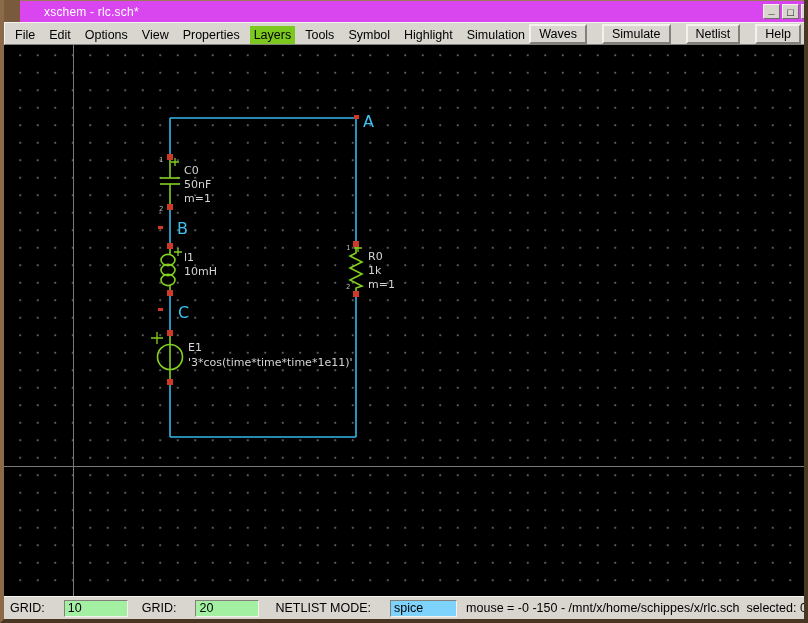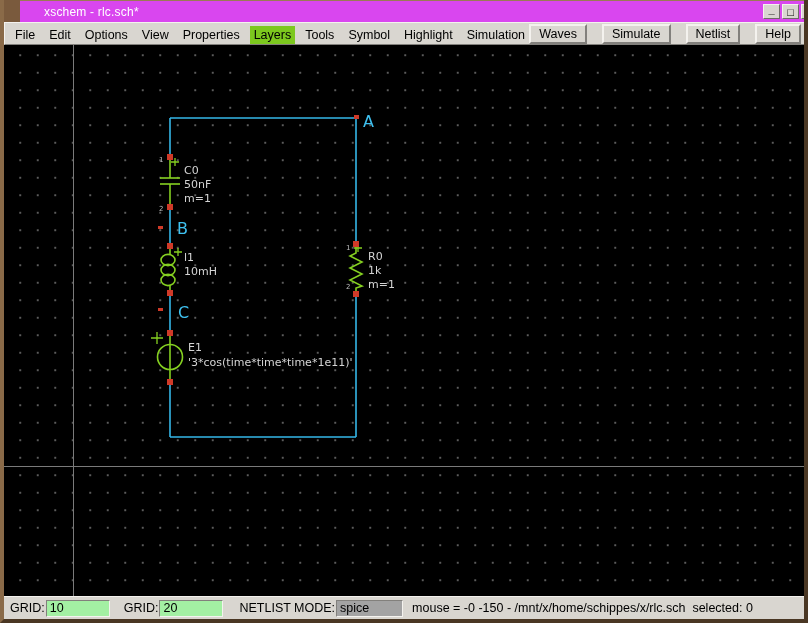--- a/index.html
+++ b/index.html
@@ -75,24 +75,24 @@
   
   .statusbar {
     position:absolute; left:0; top:596px; width:800px; height:23px;
     background:#d9d6d0; border-top:1px solid #f4f2ee;
     display:flex; align-items:center; font-size:12.5px; color:#000;
   }
   .sb-label { margin-left:6px; white-space:nowrap; }
   .sb-field {
     height:17px; font-family:"Liberation Sans", sans-serif; font-size:12.5px;
     border:1px solid; border-color:#82807c #f4f2ee #f4f2ee #82807c;
-    padding:0 3px; margin-left:1px; color:#000;
+    padding:0 3px; margin-left:19px; color:#000;
   }
   .sb-field.green { background:#a3f0a3; width:64px; }
-  .sb-field.grey  { background:#a3a3a3; width:67px; }
+  .sb-field.grey  { background:#7dd3fc; width:67px; }
   .sb-info { margin-left:9px; white-space:pre; }
 </style>
 </head>
 <body>
 
 <div class="window">
 
   <div class="titlebar">
     <span class="title">xschem - rlc.sch*</span>
     <div class="winbtns">

